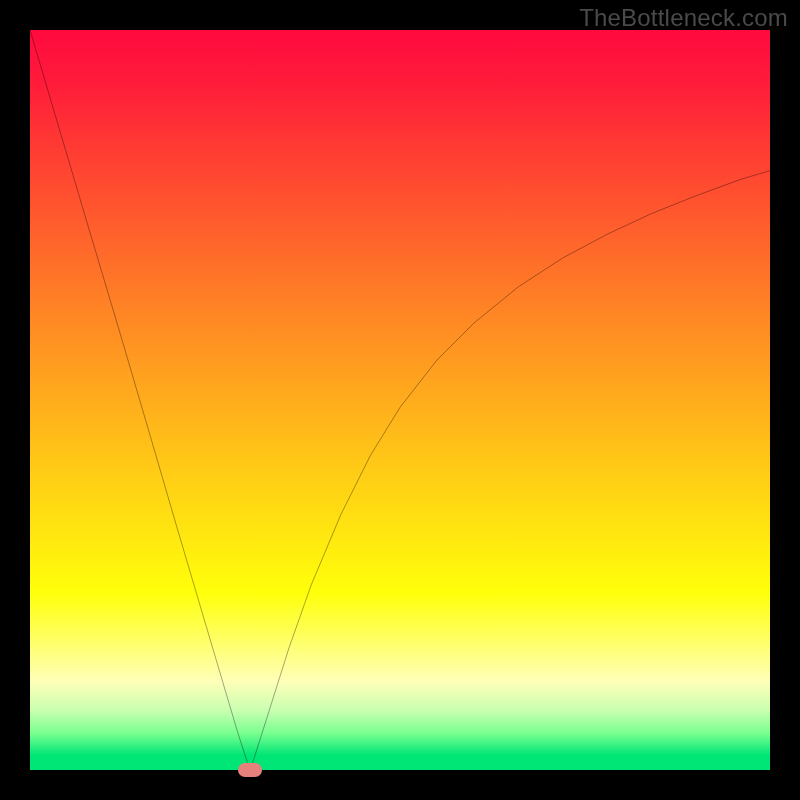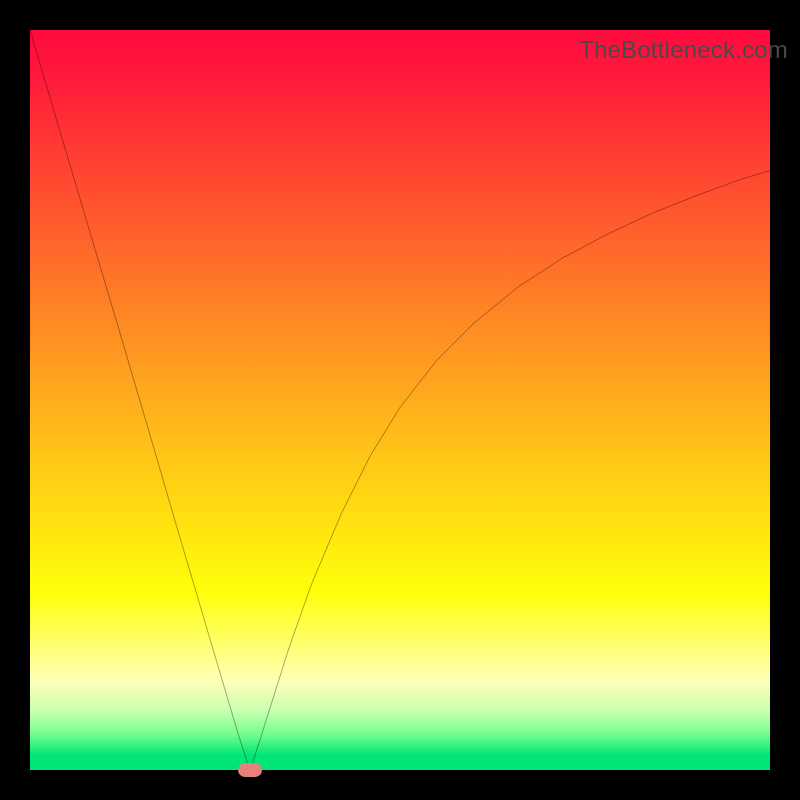--- a/index.html
+++ b/index.html
@@ -12,21 +12,20 @@
   }
   .watermark {
     position: absolute;
     top: 4px;
     right: 12px;
     color: #4a4a4a;
     font-size: 24px;
     font-weight: 500;
     letter-spacing: 0.2px;
     z-index: 10;
-    margin-top: 32px;
   }
   .plot {
     position: absolute;
     top: 30px;
     left: 30px;
     width: 740px;
     height: 740px;
   }
   .gradient {
     position: absolute;

